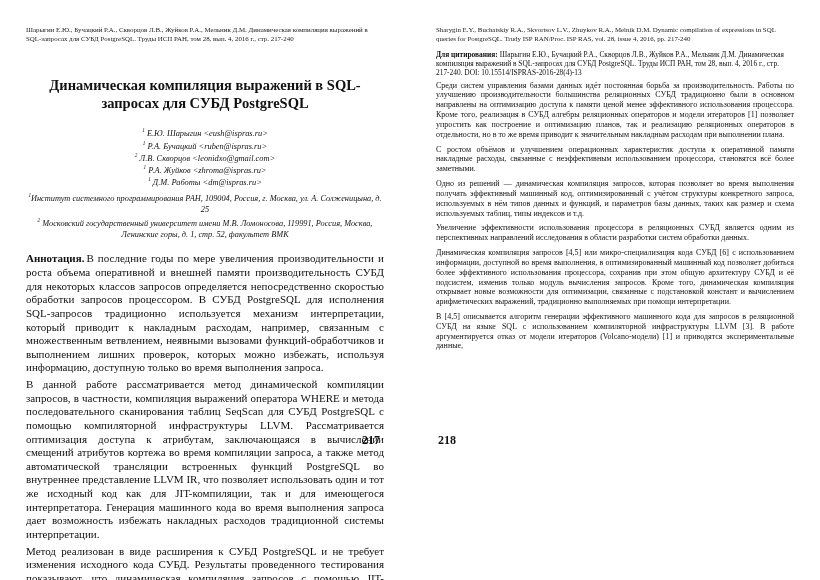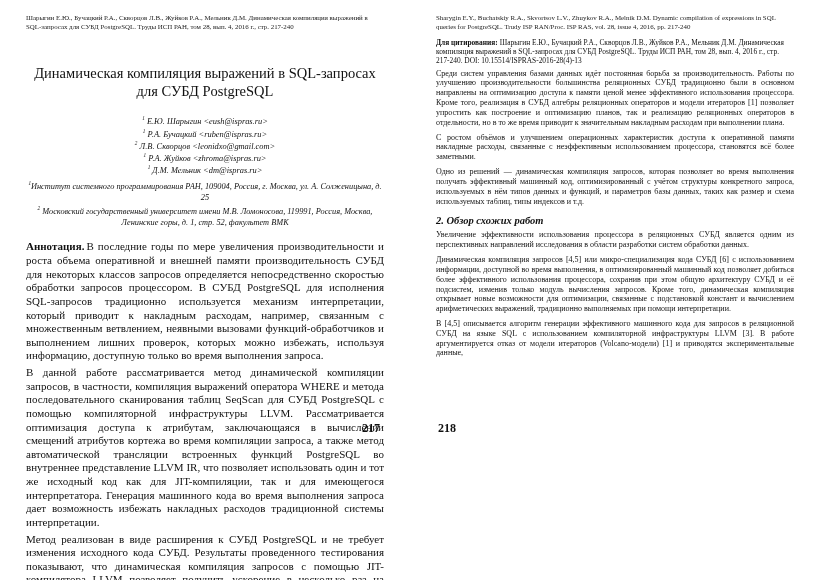--- a/index.html
+++ b/index.html
@@ -9,26 +9,27 @@
     font-family: "Liberation Serif", "DejaVu Serif", serif;
     color: #111;
     overflow: hidden;
   }
   .spread { display: flex; width: 820px; height: 580px; background: #fff; }
   .page {
     position: relative;
     width: 410px; height: 448px;
     padding: 13px 26px 14px 26px;
     box-sizing: border-box;
+    margin-top: 12px;
   }
   .running-header { font-size: 6.9px; line-height: 1.35; color: #222; text-align: left; }
   .title {
     margin: 32px 0 0 0;
     font-size: 14.5px; line-height: 1.3;
-    font-weight: normal; text-align: center;
+    font-weight: bold; text-align: center;
   }
   .authors { margin-top: 15px; text-align: center; font-style: italic; font-size: 8.4px; line-height: 1.45; }
   .affiliations { margin-top: 5px; text-align: center; font-style: italic; font-size: 8.3px; line-height: 1.3; }
   .affiliation { margin-top: 3px; }
   .abstract-block { margin-top: 12px; }
   p { margin: 0 0 3px 0; }
   .small-text { font-size: 11px; line-height: 1.24; text-align: justify; }
   .bold { font-weight: bold; margin-right: 2px; }
   .keywords-line { margin-top: 7px; }
   .doi-line { margin-top: 7px; text-align: left; }
@@ -48,21 +49,21 @@
   <div class="page">
     <div class="running-header">Шарыгин Е.Ю., Бучацкий Р.А., Скворцов Л.В., Жуйков Р.А., Мельник Д.М. Динамическая компиляция выражений в SQL-запросах для СУБД PostgreSQL. Труды ИСП РАН, том 28, вып. 4, 2016 г., стр. 217-240</div>
 
     <h1 class="title">Динамическая компиляция выражений в SQL-запросах для СУБД PostgreSQL</h1>
 
     <div class="authors">
       <div class="author-line"><sup>1</sup> <span>Е.Ю. Шарыгин</span> <span>&lt;eush@ispras.ru&gt;</span></div>
       <div class="author-line"><sup>1</sup> <span>Р.А. Бучацкий</span> <span>&lt;ruben@ispras.ru&gt;</span></div>
       <div class="author-line"><sup>2</sup> <span>Л.В. Скворцов</span> <span>&lt;leonidxo@gmail.com&gt;</span></div>
       <div class="author-line"><sup>1</sup> <span>Р.А. Жуйков</span> <span>&lt;zhroma@ispras.ru&gt;</span></div>
-      <div class="author-line"><sup>1</sup> <span>Д.М. Мельник</span> <span>&lt;dm@ispras.ru&gt;</span></div>
+      <div class="author-line"><sup>1</sup> <span>Д.М. Работы</span> <span>&lt;dm@ispras.ru&gt;</span></div>
     </div>
 
     <div class="affiliations">
       <div class="affiliation"><sup>1</sup><span>Институт системного программирования РАН, 109004, Россия, г. Москва, ул. А. Солженицына, д. 25</span></div>
       <div class="affiliation"><sup>2</sup> <span>Московский государственный университет имени М.В. Ломоносова, 119991, Россия, Москва, Ленинские горы, д. 1, стр. 52, факультет ВМК</span></div>
     </div>
 
     <div class="abstract-block">
       <p class="small-text"><span class="bold">Аннотация.</span><span>В последние годы по мере увеличения производительности и роста объема оперативной и внешней памяти производительность СУБД для некоторых классов запросов определяется непосредственно скоростью обработки запросов процессором. В СУБД PostgreSQL для исполнения SQL-запросов традиционно используется механизм интерпретации, который приводит к накладным расходам, например, связанным с множественным ветвлением, неявными вызовами функций-обработчиков и выполнением лишних проверок, которых можно избежать, используя информацию, доступную только во время выполнения запроса.</span></p>
       <p class="small-text">В данной работе рассматривается метод динамической компиляции запросов, в частности, компиляция выражений оператора WHERE и метода последовательного сканирования таблиц SeqScan для СУБД PostgreSQL с помощью компиляторной инфраструктуры LLVM. Рассматривается оптимизация доступа к атрибутам, заключающаяся в вычислении смещений атрибутов кортежа во время компиляции запроса, а также метод автоматической трансляции встроенных функций PostgreSQL во внутреннее представление LLVM IR, что позволяет использовать один и тот же исходный код как для JIT-компиляции, так и для имеющегося интерпретатора. Генерация машинного кода во время выполнения запроса дает возможность избежать накладных расходов традиционной системы интерпретации.</p>
@@ -78,21 +79,20 @@
 
   <div class="page">
     <div class="running-header">Sharygin E.Y., Buchatskiy R.A., Skvortsov L.V., Zhuykov R.A., Melnik D.M. Dynamic compilation of expressions in SQL queries for PostgreSQL. Trudy ISP RAN/Proc. ISP RAS, vol. 28, issue 4, 2016, pp. 217-240</div>
 
     <p class="citation"><span class="bold">Для цитирования:</span><span>Шарыгин Е.Ю., Бучацкий Р.А., Скворцов Л.В., Жуйков Р.А., Мельник Д.М. Динамическая компиляция выражений в SQL-запросах для СУБД PostgreSQL. Труды ИСП РАН, том 28, вып. 4, 2016 г., стр. 217-240. DOI: 10.15514/ISPRAS-2016-28(4)-13</span></p>
 
     <p class="body-text">Среди систем управления базами данных идёт постоянная борьба за производительность. Работы по улучшению производительности большинства реляционных СУБД традиционно были в основном направлены на оптимизацию доступа к памяти ценой менее эффективного использования процессора. Кроме того, реализация в СУБД алгебры реляционных операторов и модели итераторов [1] позволяет упростить как построение и оптимизацию планов, так и реализацию реляционных операторов в отдельности, но в то же время приводит к значительным накладным расходам при выполнении плана.</p>
     <p class="body-text">С ростом объёмов и улучшением операционных характеристик доступа к оперативной памяти накладные расходы, связанные с неэффективным использованием процессора, становятся всё более заметными.</p>
     <p class="body-text">Одно из решений — динамическая компиляция запросов, которая позволяет во время выполнения получать эффективный машинный код, оптимизированный с учётом структуры конкретного запроса, используемых в нём типов данных и функций, и параметров базы данных, таких как размер и схема используемых таблиц, типы индексов и т.д.</p>
 
-    <h2 class="section-heading">2. Обзор схожих работ</h2>
     <p class="body-text">Увеличение эффективности использования процессора в реляционных СУБД является одним из перспективных направлений исследования в области разработки систем обработки данных.</p>
     <p class="body-text">Динамическая компиляция запросов [4,5] или микро-специализация кода СУБД [6] с использованием информации, доступной во время выполнения, в оптимизированный машинный код позволяет добиться более эффективного использования процессора, сохранив при этом общую архитектуру СУБД и её подсистем, изменив только модуль вычисления запросов. Кроме того, динамическая компиляция открывает новые возможности для оптимизации, связанные с подстановкой констант и вычислением арифметических выражений, традиционно выполняемых при помощи интерпретации.</p>
     <p class="body-text">В [4,5] описывается алгоритм генерации эффективного машинного кода для запросов в реляционной СУБД на языке SQL с использованием компиляторной инфраструктуры LLVM [3]. В работе аргументируется отказ от модели итераторов (Volcano-модели) [1] и приводятся экспериментальные данные,</p>
 
     <div class="page-number pn-left">218</div>
   </div>
 
 </div>
 
 </body></html>

